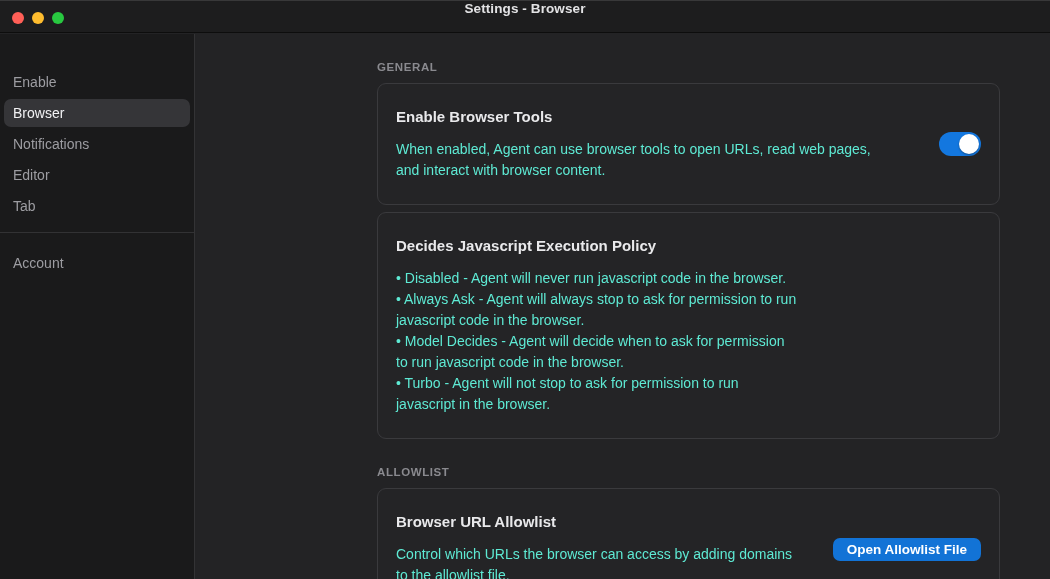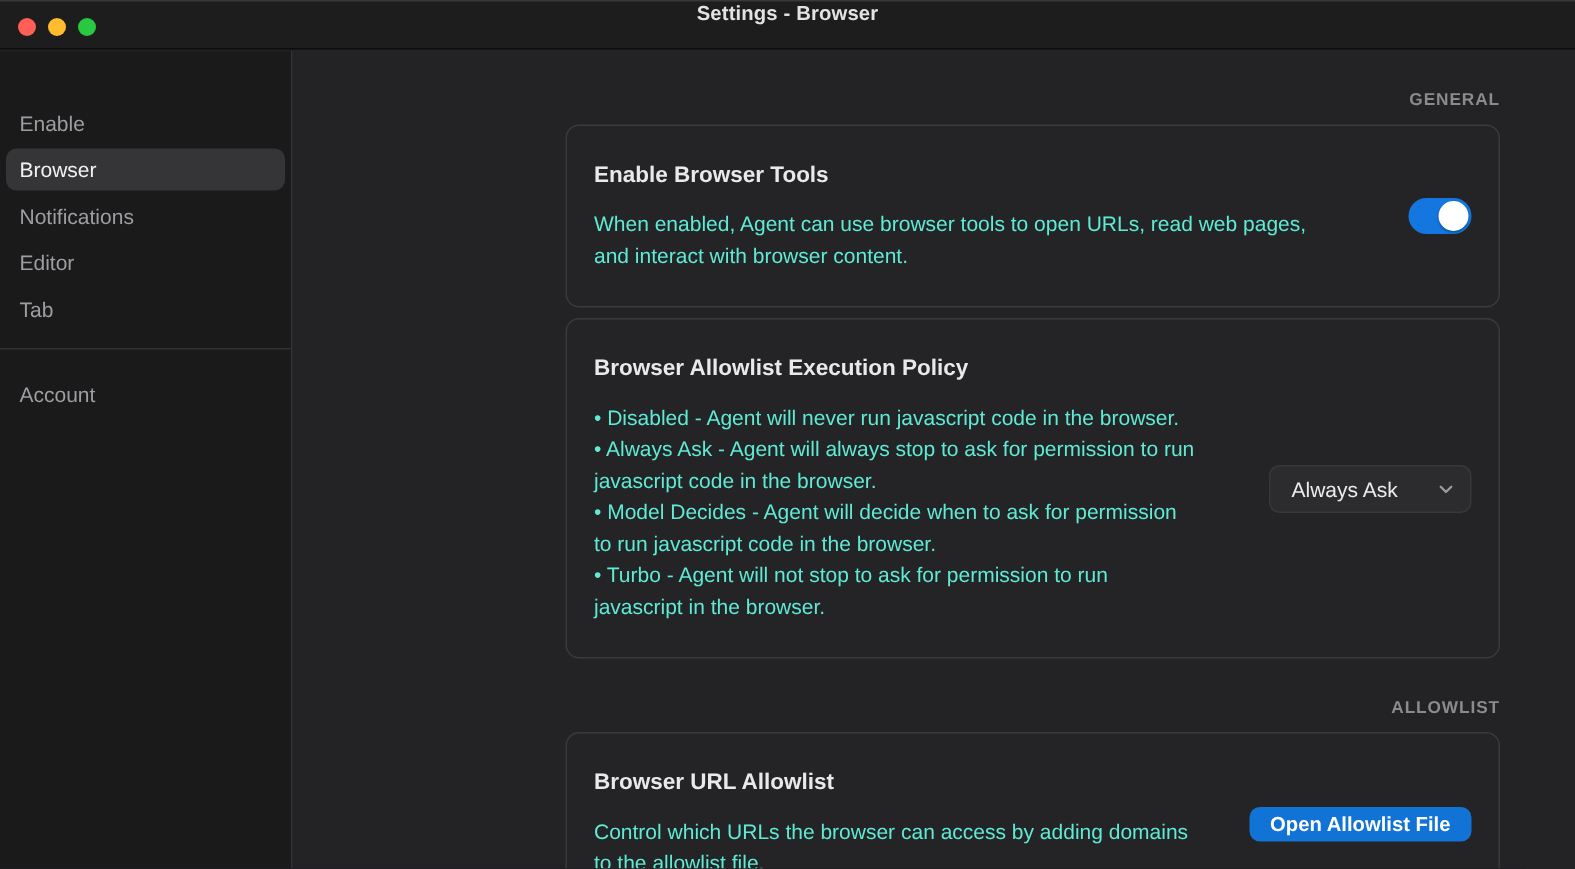--- a/index.html
+++ b/index.html
@@ -43,21 +43,21 @@
   
   .main {
     position:absolute; top:34px; left:196px; right:0; bottom:0;
     background:#232325; overflow:hidden;
   }
   .content { margin-left:181px; width:623px; }
 
   .section-label {
     margin-top:27px; margin-bottom:10px;
     font-size:11.5px; font-weight:600; letter-spacing:.6px;
-    color:#8a8a8f; text-transform:uppercase;text-align:right;
+    color:#8a8a8f; text-transform:uppercase;
   }
 
   .card {
     border:1px solid #3a3a3d; border-radius:9px;
     background:#242426;
     padding:23px 18px;
     display:flex; align-items:center; gap:24px;
   }
   .card + .card { margin-top:7px; }
   .card-text { flex:1 1 auto; min-width:0; }
@@ -140,36 +140,28 @@
         </div>
         <div class="card-control">
           <div class="toggle on" id="browser-tools-toggle">
             <div class="knob"></div>
           </div>
         </div>
       </div>
 
       <div class="card">
         <div class="card-text">
-          <div class="card-title">Browser Allowlist Execution Policy</div>
+          <div class="card-title">Decides Javascript Execution Policy</div>
           <div class="card-desc">• Disabled - Agent will never run javascript code in the browser.
 • Always Ask - Agent will always stop to ask for permission to run
 javascript code in the browser.
 • Model Decides - Agent will decide when to ask for permission
 to run javascript code in the browser.
 • Turbo - Agent will not stop to ask for permission to run
 javascript in the browser.</div>
-        </div>
-        <div class="card-control">
-          <div class="dropdown">
-            <span class="value">Always Ask</span>
-            <svg class="chev" viewBox="0 0 12 12">
-              <polyline points="2.5,4.5 6,8 9.5,4.5" fill="none" stroke="#9a9aa0" stroke-width="1.6" stroke-linecap="round" stroke-linejoin="round"></polyline>
-            </svg>
-          </div>
         </div>
       </div>
 
       <div class="section-label">ALLOWLIST</div>
 
       <div class="card">
         <div class="card-text">
           <div class="card-title">Browser URL Allowlist</div>
           <div class="card-desc">Control which URLs the browser can access by adding domains
 to the allowlist file.</div>

